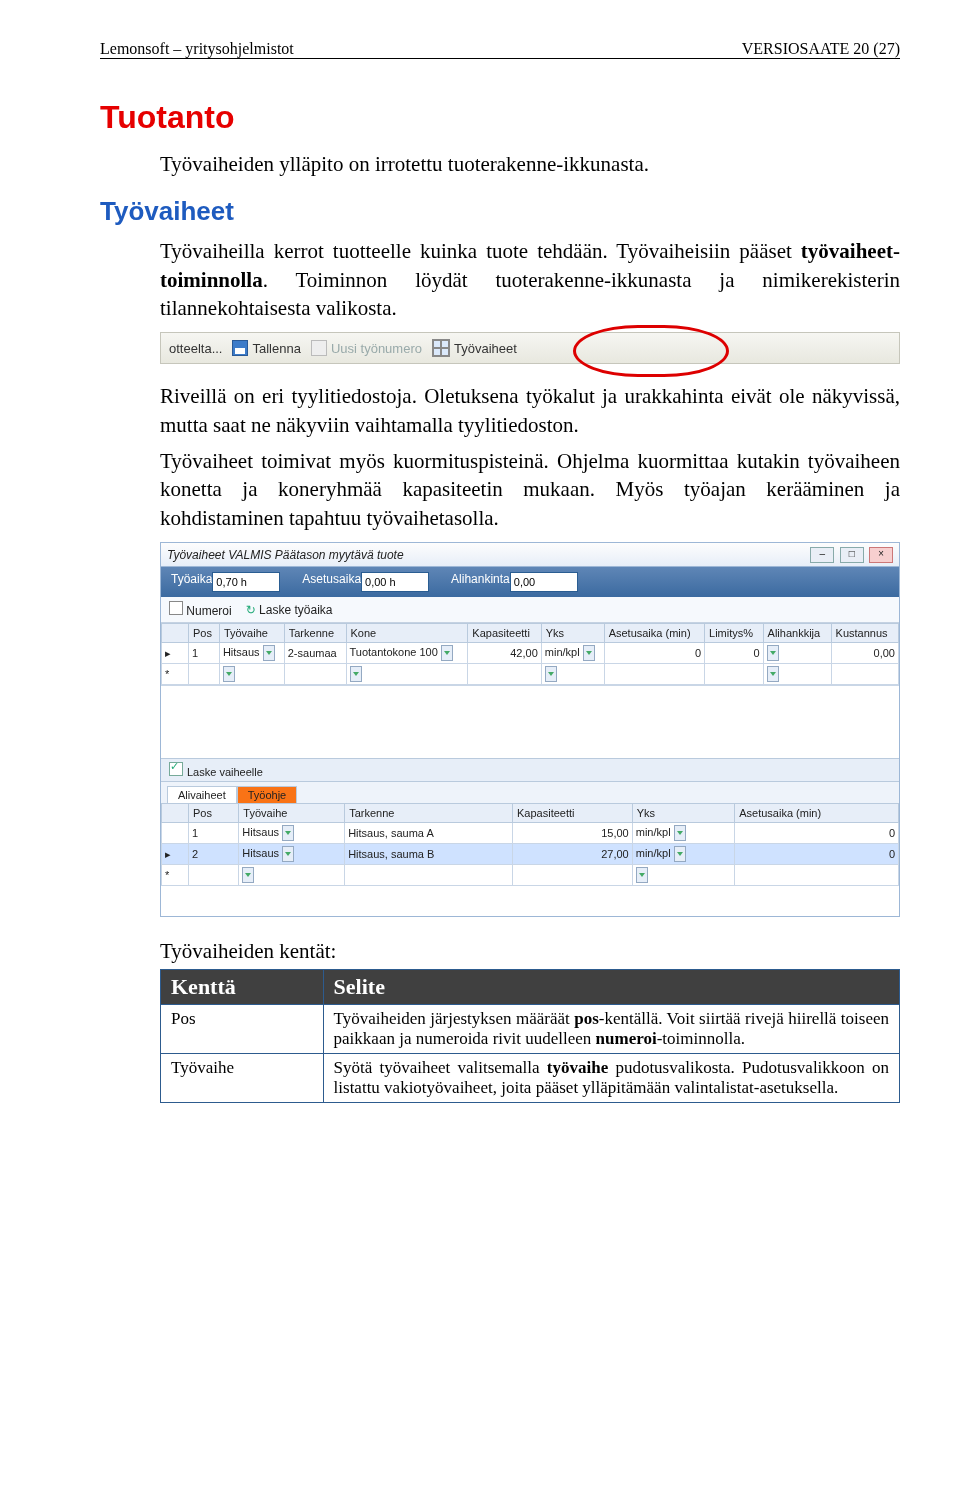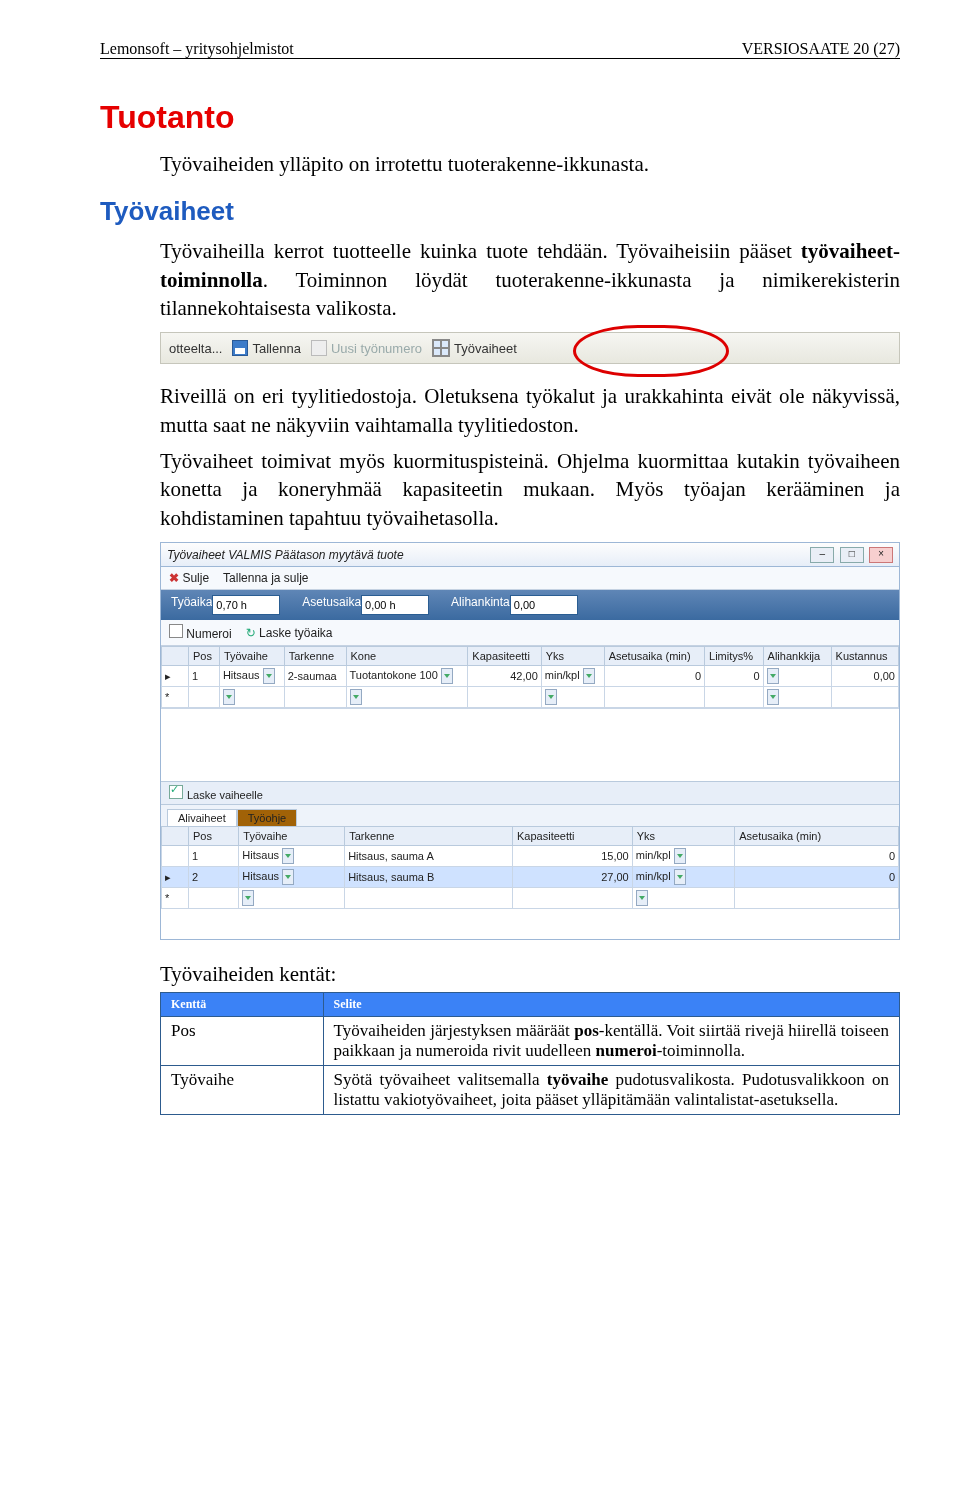--- a/index.html
+++ b/index.html
@@ -57,28 +57,28 @@
   .win .bar2 input{width:60px;height:16px;border:1px solid #2a5d92;font-size:11px;padding:1px 3px;}
   .win .tbl{width:100%; border-collapse:collapse;}
   .win .tbl th{background:#e7eef8;border:1px solid #b9cadd;padding:3px 4px;font-weight:normal;font-size:11px;text-align:left;white-space:nowrap;}
   .win .tbl td{border:1px solid #c9d6e6;padding:2px 3px;font-size:11px;background:#fff;white-space:nowrap;}
   .win .tbl .rowsel td{background:#cfe2ff;}
   .win .dd{display:inline-block;width:10px;height:14px;border:1px solid #94a9c2;background:#e6eef8;position:relative;vertical-align:middle;}
   .win .dd::after{content:"";position:absolute;left:2px;top:5px;border-left:3px solid transparent;border-right:3px solid transparent;border-top:4px solid #4a6;}
   .win .x-ico{color:#c33;font-weight:bold;}
   .win .tabstrip{padding:4px 6px 0 6px;background:#eef3fa;display:flex;gap:0;}
   .win .tab{border:1px solid #b9cadd;border-bottom:none;background:#fff;padding:2px 10px;font-size:11px;}
-  .win .tab.off{background:#a16207;}
+  .win .tab.off{background:#f97316;}
   .win .subhdr{background:#e7eef8;border-top:1px solid #b9cadd;border-bottom:1px solid #b9cadd;padding:3px 8px;font-size:11px;margin-top:32px;}
   .win .subhdr .chk{width:12px;height:12px;border:1px solid #7a9;display:inline-block;margin-right:4px;background:#fff;position:relative;}
   .win .subhdr .chk::after{content:"✓";position:absolute;left:0;top:-3px;color:#2a7;font-size:11px;}
 
   
   table.fields { border-collapse:collapse; width:100%; margin-top:4px;}
-  table.fields th { background:#3b82f6; color:#fff; text-align:left; padding:4px 10px; font-size:12px; font-weight:bold; border:1px solid #2d5b8e;}
+  table.fields th { background:#404040; color:#fff; text-align:left; padding:4px 10px; font-size:22px; font-weight:bold; border:1px solid #2d5b8e;}
   table.fields td { border:1px solid #2d5b8e; padding:4px 10px; font-size:17px; vertical-align:top; text-align:justify;}
   table.fields td:first-child{width:22%;}
 </style>
 </head>
 <body>
 
 <div class="page">
   <div class="pg-header">
     <span>Lemonsoft – yritysohjelmistot</span>
     <span>VERSIOSAATE  20 (27)</span>
@@ -123,24 +123,20 @@
     <p>Työvaiheet toimivat myös kuormituspisteinä. Ohjelma kuormittaa kutakin työvaiheen konetta ja koneryhmää kapasiteetin mukaan. Myös työajan kerääminen ja kohdistaminen tapahtuu työvaihetasolla.</p>
 
     <div class="win">
       <div class="titlebar">
         <span>Työvaiheet VALMIS Päätason myytävä tuote</span>
         <span class="btns">
           <span>–</span>
           <span>□</span>
           <span style="background:#f7cfcf;border-color:#c77;">×</span>
         </span>
-      </div>
-      <div class="bar">
-        <span><span class="x-ico">✖</span> <span>Sulje</span></span>
-        <span><span class="disk-icon" style="transform:scale(.8);"></span> <span>Tallenna ja sulje</span></span>
       </div>
       <div class="bar2">
         <span class="fld">
             <span>Työaika</span>
             <input value="0,70 h" style="">
           </span>
         <span class="fld">
             <span>Asetusaika</span>
             <input value="0,00 h" style="">
           </span>

